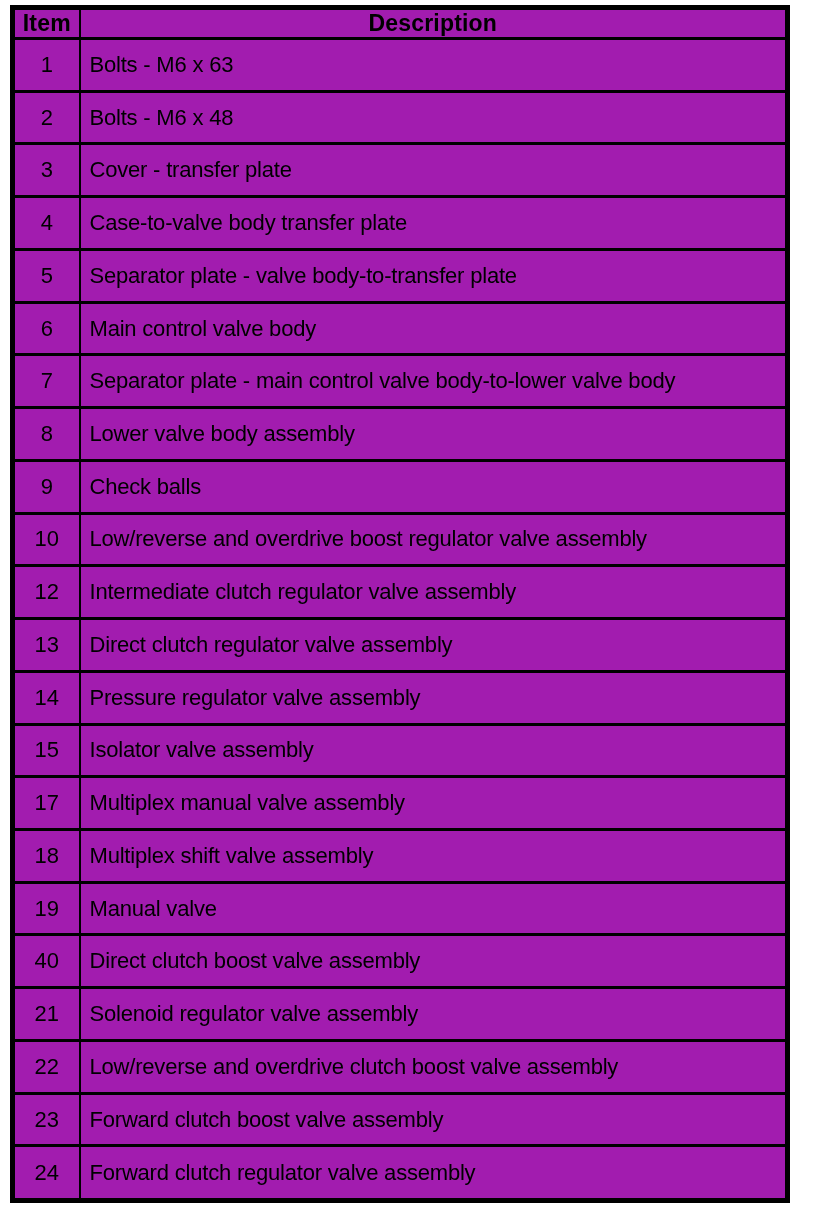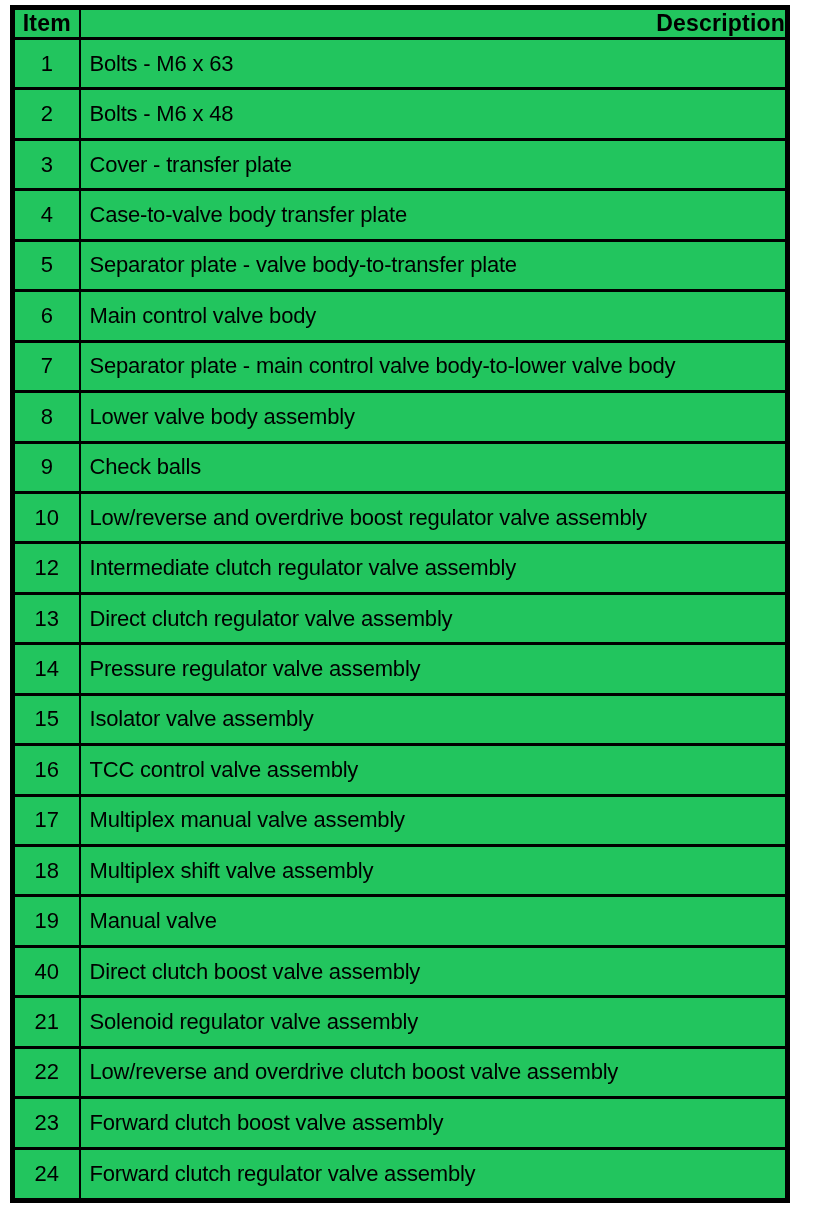--- a/index.html
+++ b/index.html
@@ -30,33 +30,33 @@
     background: #ffffff;
   }
   col.col-item { width: 67px; }
   col.col-desc { width: auto; }
   .parts-table th,
   .parts-table td {
     border-top: 3px solid #000000;
     border-bottom: 3px solid #000000;
     padding: 0;
     vertical-align: middle;
-    background: #22c55e;
+    background: #a21caf;
     overflow: hidden;
     white-space: nowrap;
   }
   .parts-table th.item-header,
   .parts-table td.item-cell {
     border-right: 2px solid #000000;
     text-align: center;
   }
   .parts-table th {
     font-weight: bold;
     font-size: 23px;
-    text-align: right;
+    text-align: center;
     letter-spacing: 0.2px;
   }
   .parts-table td {
     font-size: 22px;
     font-weight: normal;
   }
   .parts-table td.desc-cell {
     text-align: left;
     padding-left: 9px;
     letter-spacing: -0.2px;
@@ -128,24 +128,20 @@
         </tr>
         <tr>
           <td class="item-cell">14</td>
           <td class="desc-cell">Pressure regulator valve assembly</td>
         </tr>
         <tr>
           <td class="item-cell">15</td>
           <td class="desc-cell">Isolator valve assembly</td>
         </tr>
         <tr>
-          <td class="item-cell">16</td>
-          <td class="desc-cell">TCC control valve assembly</td>
-        </tr>
-        <tr>
           <td class="item-cell">17</td>
           <td class="desc-cell">Multiplex manual valve assembly</td>
         </tr>
         <tr>
           <td class="item-cell">18</td>
           <td class="desc-cell">Multiplex shift valve assembly</td>
         </tr>
         <tr>
           <td class="item-cell">19</td>
           <td class="desc-cell">Manual valve</td>

